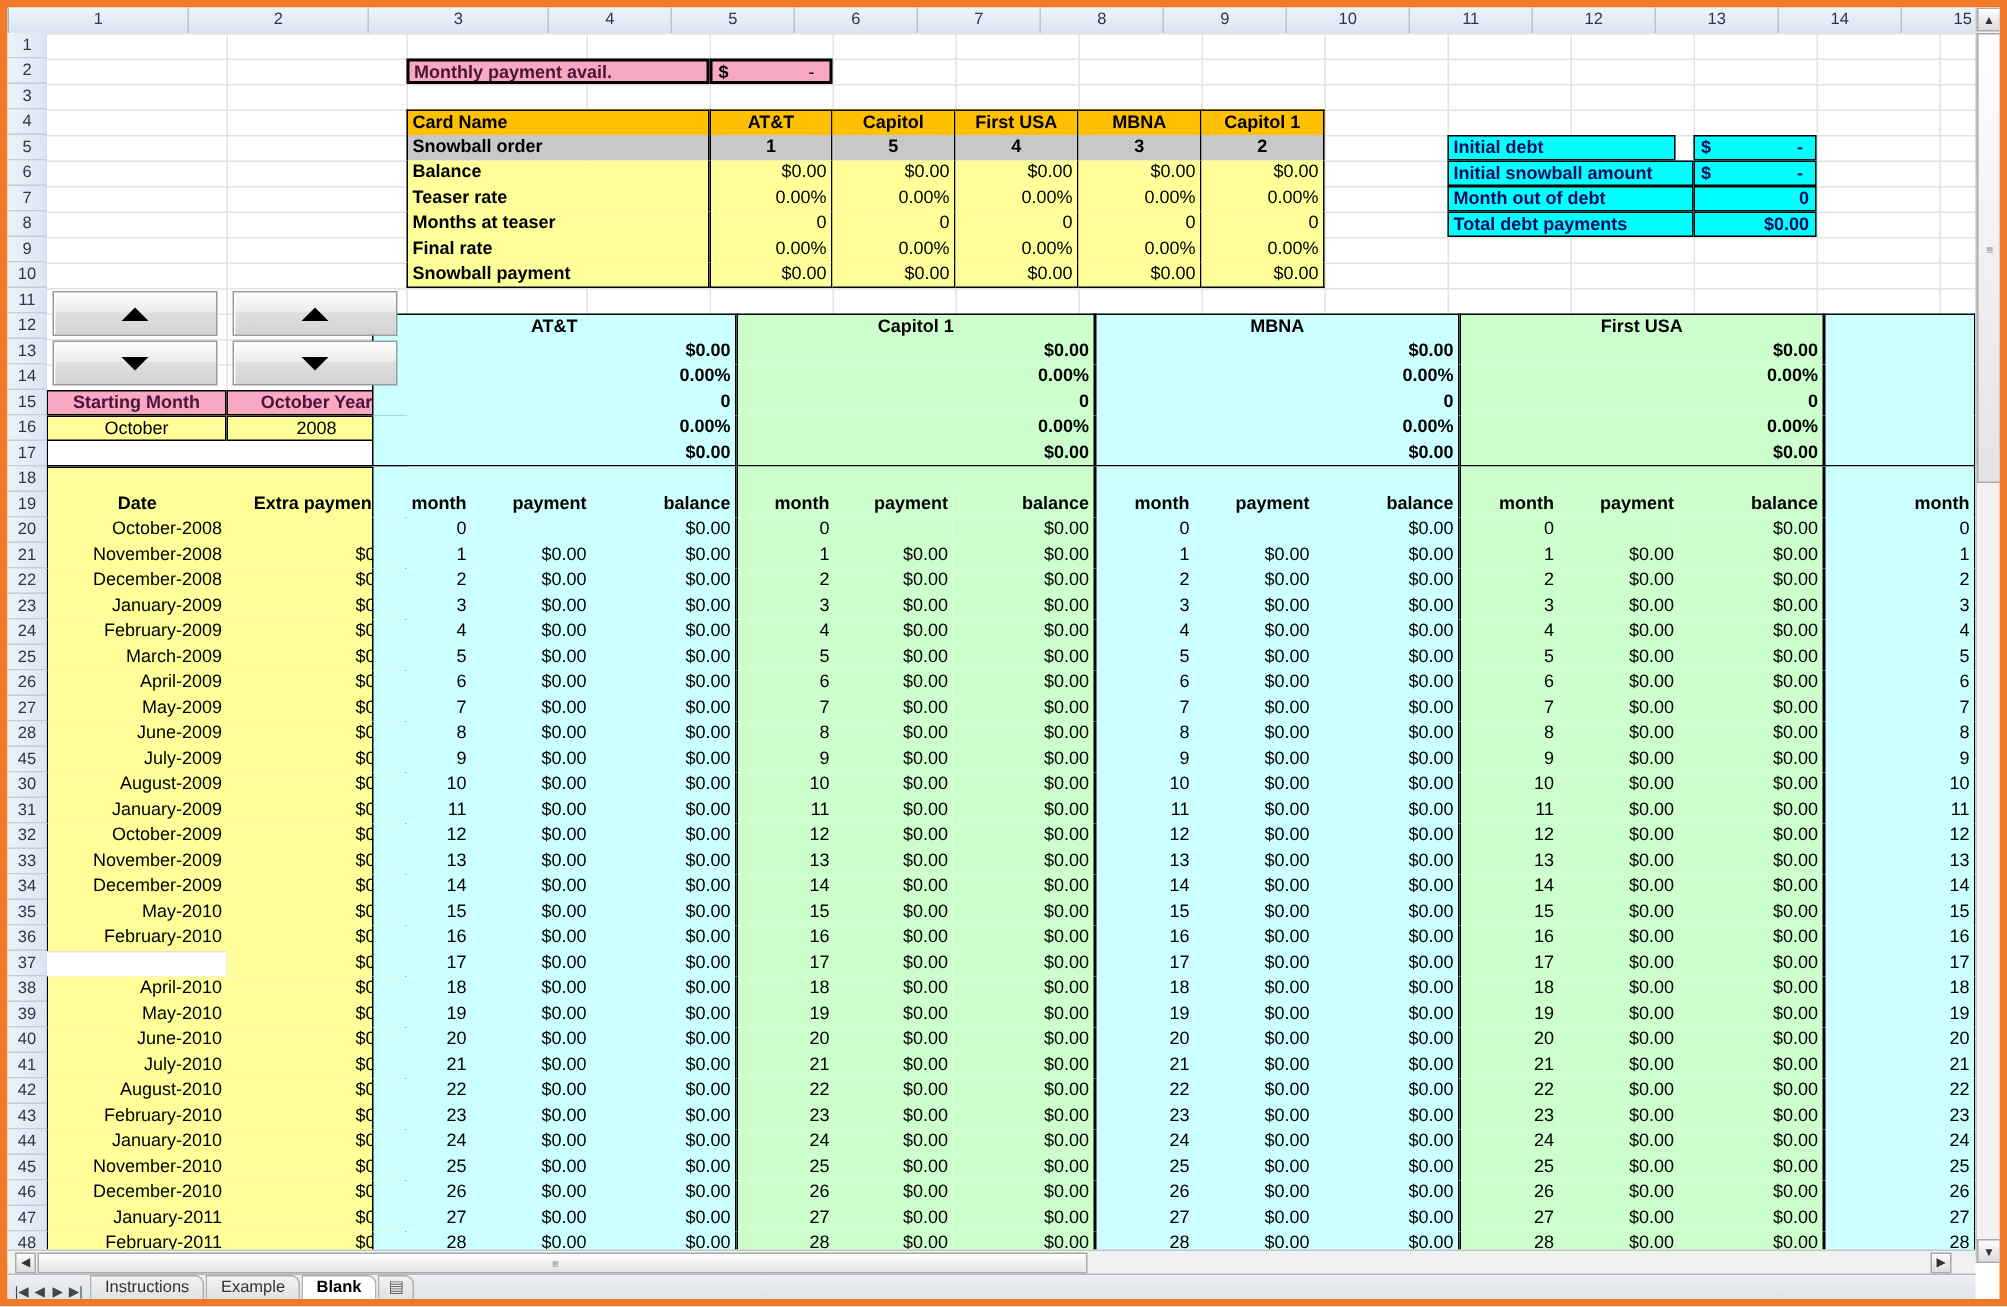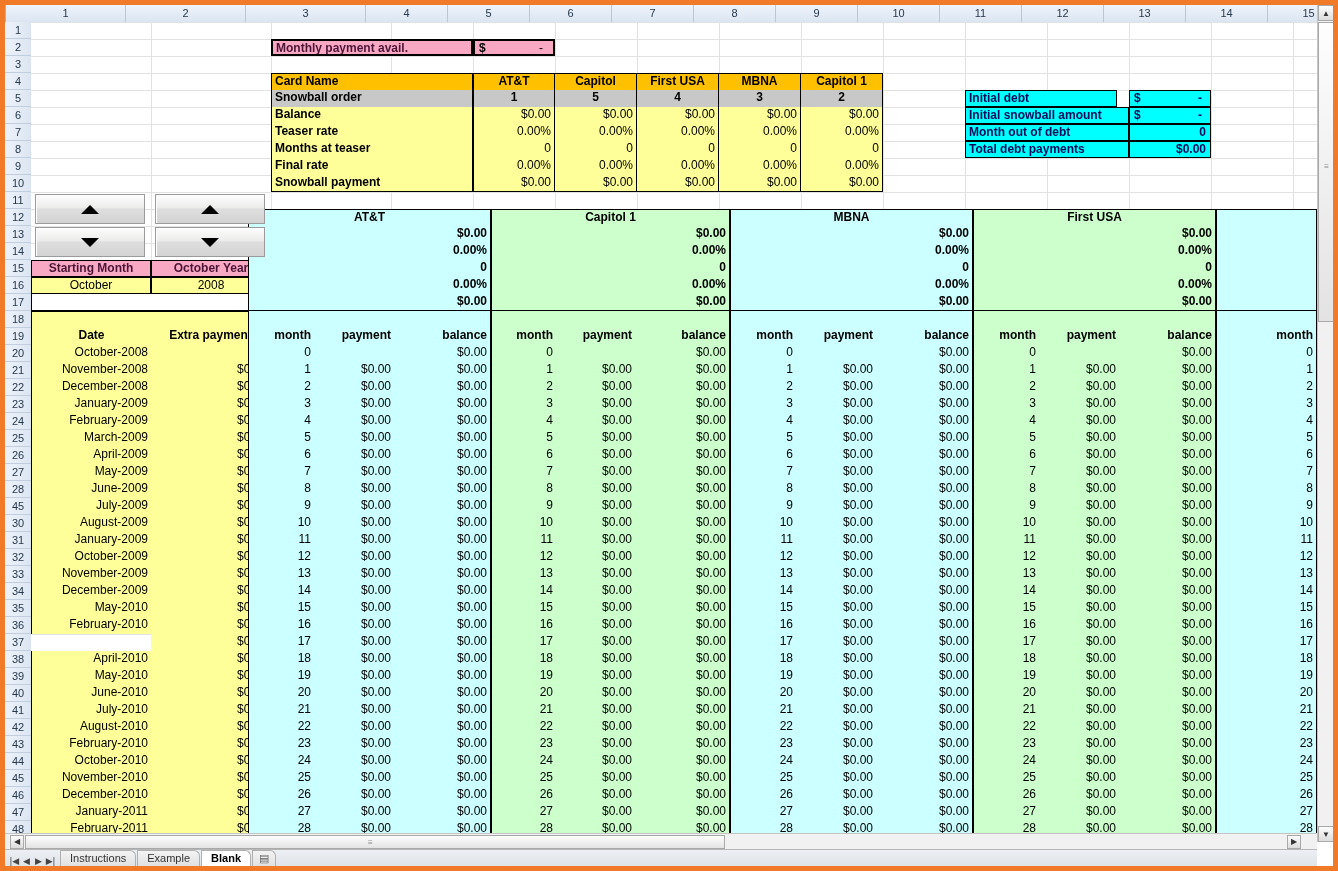--- a/index.html
+++ b/index.html
@@ -777,21 +777,21 @@
         <div class="cellblk c-green b-right bdl" style="left: 460px; top: 714px; width: 65px; height: 17px; line-height: 15px;">23</div>
         <div class="cellblk c-green b-right" style="left: 525px; top: 714px; width: 79px; height: 17px; line-height: 15px;">$0.00</div>
         <div class="cellblk c-green b-right bdr" style="left: 604px; top: 714px; width: 95px; height: 17px; line-height: 15px;">$0.00</div>
         <div class="cellblk c-cyan b-right bdl" style="left: 699px; top: 714px; width: 66px; height: 17px; line-height: 15px;">23</div>
         <div class="cellblk c-cyan b-right" style="left: 765px; top: 714px; width: 80px; height: 17px; line-height: 15px;">$0.00</div>
         <div class="cellblk c-cyan b-right bdr" style="left: 845px; top: 714px; width: 97px; height: 17px; line-height: 15px;">$0.00</div>
         <div class="cellblk c-green b-right bdl" style="left: 942px; top: 714px; width: 66px; height: 17px; line-height: 15px;">23</div>
         <div class="cellblk c-green b-right" style="left: 1008px; top: 714px; width: 80px; height: 17px; line-height: 15px;">$0.00</div>
         <div class="cellblk c-green b-right bdr" style="left: 1088px; top: 714px; width: 97px; height: 17px; line-height: 15px;">$0.00</div>
         <div class="cellblk c-cyan b-right bdl bdr" style="left: 1185px; top: 714px; width: 101px; height: 17px; line-height: 15px;">23</div>
-        <div class="cellblk c-yellow b-right bdl" style="left: 0px; top: 731px; width: 120px; height: 17px; line-height: 15px;">October-2010</div>
+        <div class="cellblk c-yellow b-right bdl" style="left: 0px; top: 731px; width: 120px; height: 17px; line-height: 15px;">January-2010</div>
         <div class="cellblk c-yellow b-right bdr" style="left: 120px; top: 731px; width: 120px; height: 17px; line-height: 15px;">$0.00</div>
         <div class="cellblk c-cyan b-right bdl" style="left: 217px; top: 731px; width: 66px; height: 17px; line-height: 15px;">24</div>
         <div class="cellblk c-cyan b-right" style="left: 283px; top: 731px; width: 80px; height: 17px; line-height: 15px;">$0.00</div>
         <div class="cellblk c-cyan b-right bdr" style="left: 363px; top: 731px; width: 97px; height: 17px; line-height: 15px;">$0.00</div>
         <div class="cellblk c-green b-right bdl" style="left: 460px; top: 731px; width: 65px; height: 17px; line-height: 15px;">24</div>
         <div class="cellblk c-green b-right" style="left: 525px; top: 731px; width: 79px; height: 17px; line-height: 15px;">$0.00</div>
         <div class="cellblk c-green b-right bdr" style="left: 604px; top: 731px; width: 95px; height: 17px; line-height: 15px;">$0.00</div>
         <div class="cellblk c-cyan b-right bdl" style="left: 699px; top: 731px; width: 66px; height: 17px; line-height: 15px;">24</div>
         <div class="cellblk c-cyan b-right" style="left: 765px; top: 731px; width: 80px; height: 17px; line-height: 15px;">$0.00</div>
         <div class="cellblk c-cyan b-right bdr" style="left: 845px; top: 731px; width: 97px; height: 17px; line-height: 15px;">$0.00</div>

